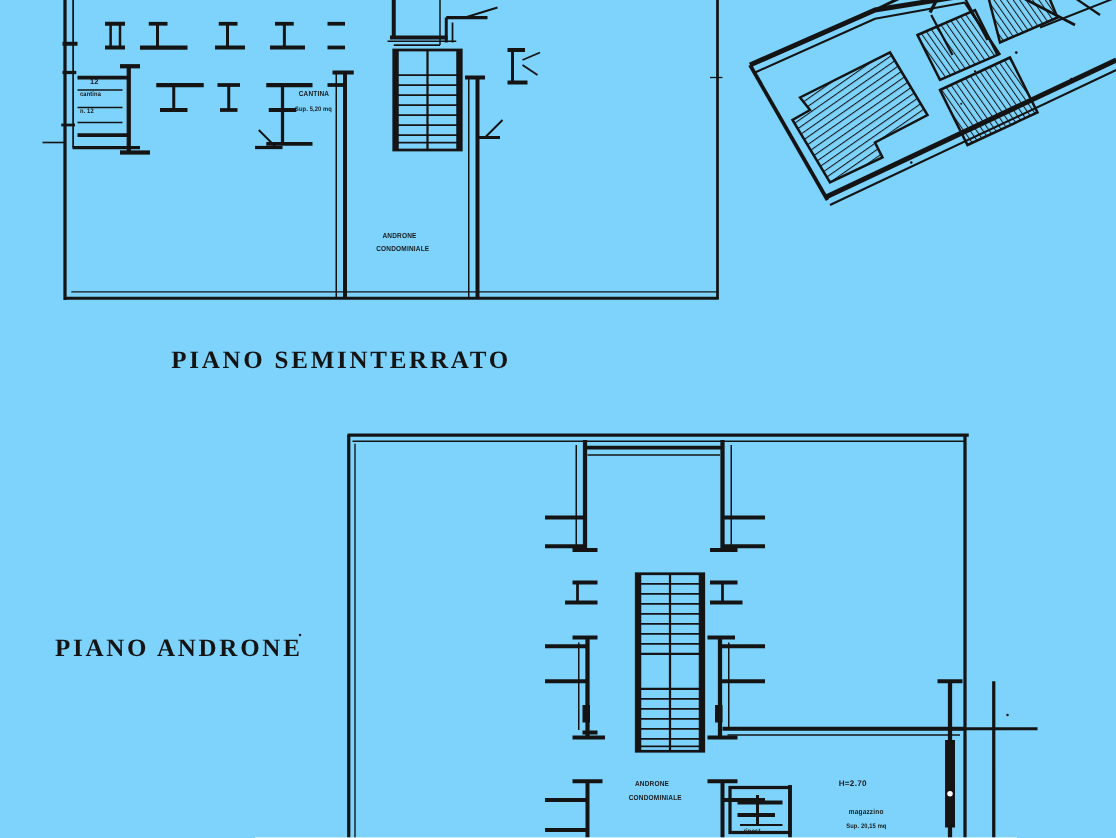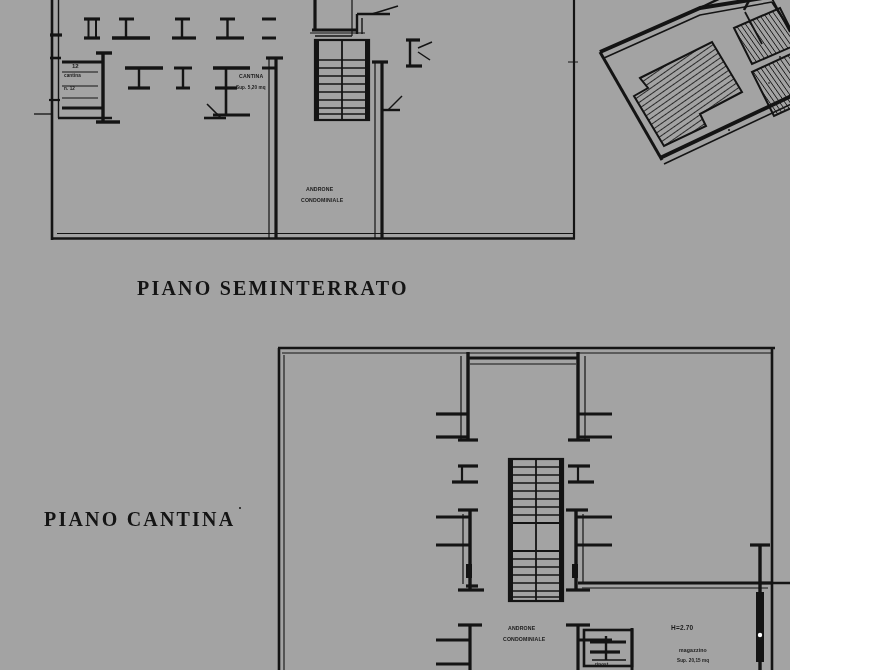--- a/index.html
+++ b/index.html
@@ -2,23 +2,23 @@
 <html><head>
 <meta charset="utf-8">
 <style>
   html, body {
     margin: 0;
     padding: 0;
     background: #ffffff;
   }
   #page {
     position: relative;
-    width: 790px;
+    width: 893px;
     height: 670px;
-    background: #a3a3a3;
+    background: #7dd3fc;
     overflow: hidden;
     font-family: "Liberation Serif", serif;
   }
   .svg-layer {
     position: absolute;
     left: 0;
     top: 0;
     width: 893px;
     height: 670px;
   }
@@ -379,21 +379,21 @@
 
       <g fill="#141414">
         <circle cx="240" cy="508" r="1.0"></circle>
         <circle cx="806" cy="572" r="1.0"></circle>
       </g>
     </g>
   </svg>
 
   <div class="plan-title" id="title-seminterrato">PIANO SEMINTERRATO</div>
 
-  <div class="plan-title" id="title-rialzato">PIANO CANTINA</div>
+  <div class="plan-title" id="title-rialzato">PIANO ANDRONE</div>
 
   <div class="num-label blur" style="left:72px; top:63px;">12</div>
 
   <div class="room-label tiny2 blur" style="left:64px; top:73px;">cantina</div>
 
   <div class="room-label tiny2 blur" style="left:64px; top:86px;">n. 12</div>
 
   <div class="room-label tiny blur" style="left:239px; top:74px;">CANTINA</div>
 
   <div class="room-label tiny2 blur" style="left:236px; top:85px;">Sup. 5,20 mq</div>

